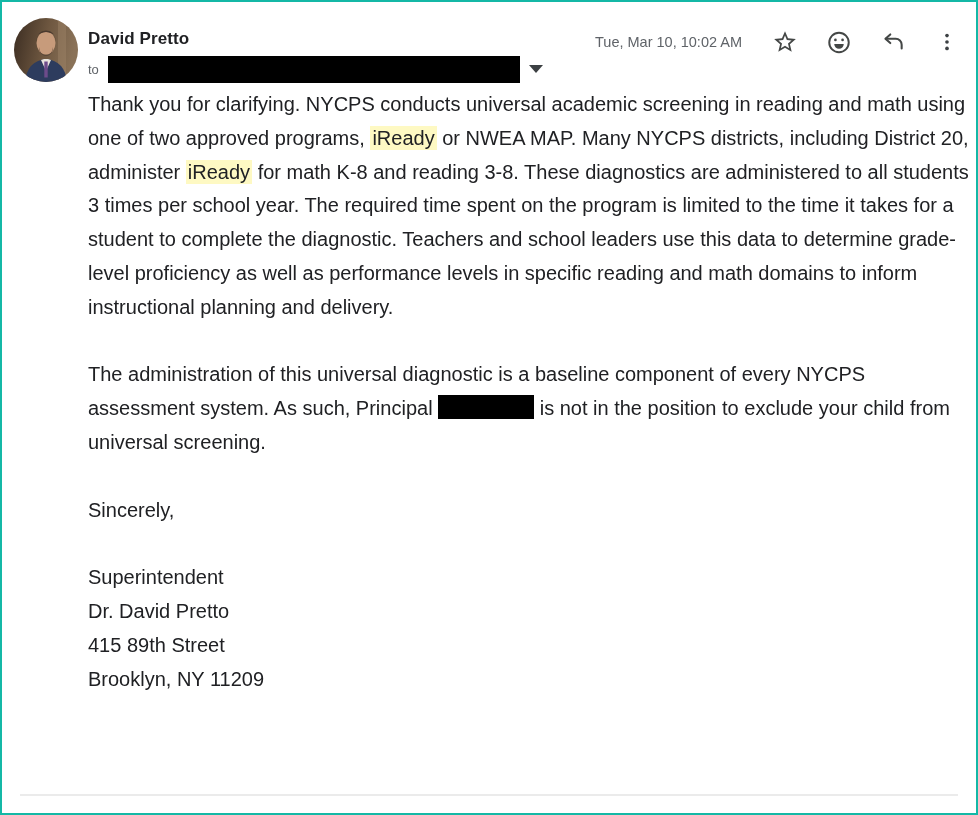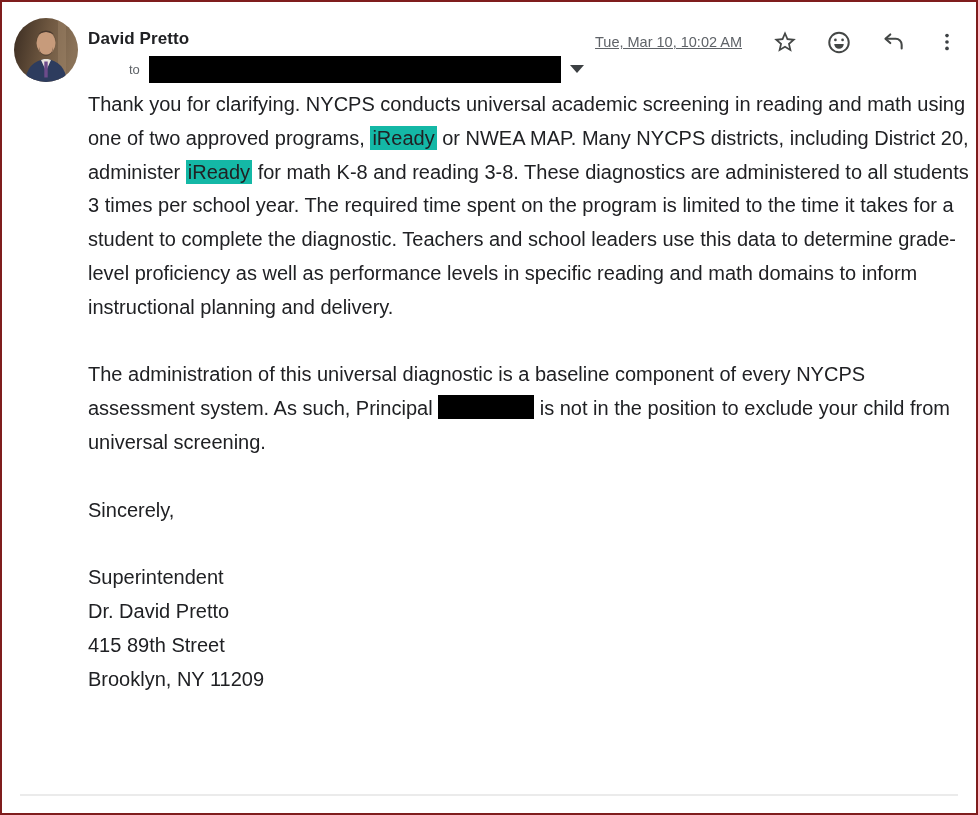--- a/index.html
+++ b/index.html
@@ -1,70 +1,70 @@
 <!DOCTYPE html>
 <html><head>
 <meta charset="utf-8">
 <style>
   * { margin:0; padding:0; box-sizing:border-box; }
   html,body { background:#fff; }
   .frame {
     position:relative;
     width:978px; height:815px;
     background:#ffffff;
-    border:2px solid #7f1d1d;
+    border:2px solid #14b8a6;
     font-family:"Liberation Sans", sans-serif;
     overflow:hidden;
   }
   
   .avatar {
     position:absolute; left:12px; top:16px;
     width:64px; height:64px; border-radius:50%;
     overflow:hidden;
   }
   .sender-name {
     position:absolute; left:86px; top:27px;
     font-size:17px; font-weight:700; color:#202124;
     letter-spacing:.1px;
   }
   .to-line {
     position:absolute; left:86px; top:52px;
     display:flex; align-items:center; height:30px;
   }
-  .to-label { font-size:13px; color:#5f6368; margin-right:9px;margin-left:41px; }
+  .to-label { font-size:13px; color:#5f6368; margin-right:9px; }
   .redaction-recipient {
     width:412px; height:27px; background:#000000;
   }
   .caret-down {
     margin-left:9px;
     width:0; height:0;
     border-left:7px solid transparent;
     border-right:7px solid transparent;
     border-top:8px solid #3c4043;
   }
   .right-meta {
     position:absolute; top:23px; right:16px;
     display:flex; align-items:center; height:34px;
   }
-  .date-text { font-size:14.5px; color:#5f6368; margin-right:30px; white-space:nowrap;text-decoration:underline; }
+  .date-text { font-size:14.5px; color:#5f6368; margin-right:30px; white-space:nowrap; }
   .icon-btn {
     width:26px; height:26px; margin-left:28px;
     display:flex; align-items:center; justify-content:center;
     cursor:pointer; background:none; border:none; padding:0;
   }
   .icon-btn:first-of-type { margin-left:0; }
   .icon-btn svg { display:block; }
   
   .email-body {
     position:absolute; left:86px; top:86px; width:882px;
     font-size:20px; line-height:33.8px; color:#202124;
   }
   .para { margin-bottom:33.8px; }
   .hl {
-    background:#14b8a6;
+    background:#fef9c3;
     padding:1px 2px;
   }
   .redacted-inline {
     display:inline-block;
     width:96px; height:24px;
     background:#000000;
     vertical-align:-4px;
   }
   .divider {
     position:absolute; left:18px; right:18px; top:792px;

